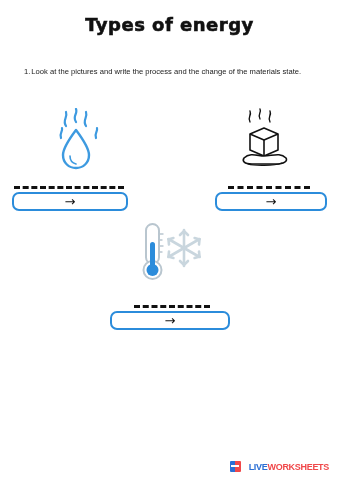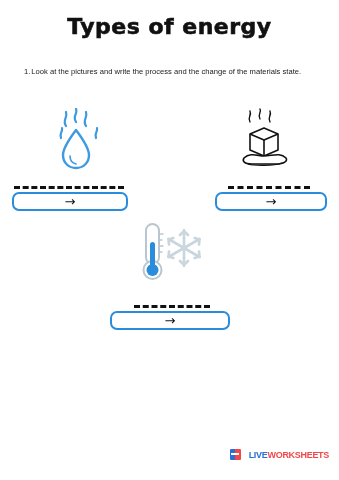--- a/index.html
+++ b/index.html
@@ -23,21 +23,21 @@
 
   
   .title {
     position: absolute;
     top: 14px;
     left: 0;
     width: 339px;
     text-align: center;
     font-family: "DejaVu Sans", sans-serif;
     font-weight: bold;
-    font-size: 22px;
+    font-size: 18px;
     letter-spacing: 0.5px;
     color: #111111;
     -webkit-text-stroke: 0.6px #111111;
   }
 
   
   .instruction {
     position: absolute;
     top: 66px;
     left: 24px;
@@ -93,21 +93,21 @@
     font-family: "DejaVu Sans", sans-serif;
   }
   .box-left  { top: 192px; left: 12px;  width: 116px; height: 19px; }
   .box-right { top: 192px; left: 215px; width: 112px; height: 19px; }
   .box-mid   { top: 311px; left: 110px; width: 120px; height: 19px; }
 
   
   .footer {
     position: absolute;
     right: 10px;
-    bottom: 20px;
+    bottom: 8px;
     display: flex;
     align-items: center;
     gap: 8px;
   }
   .footer .mark {
     width: 11px;
     height: 11px;
     border-radius: 1px;
     background:
       linear-gradient(to right, #2b6fd4 0 45%, #f0484a 45% 100%);

